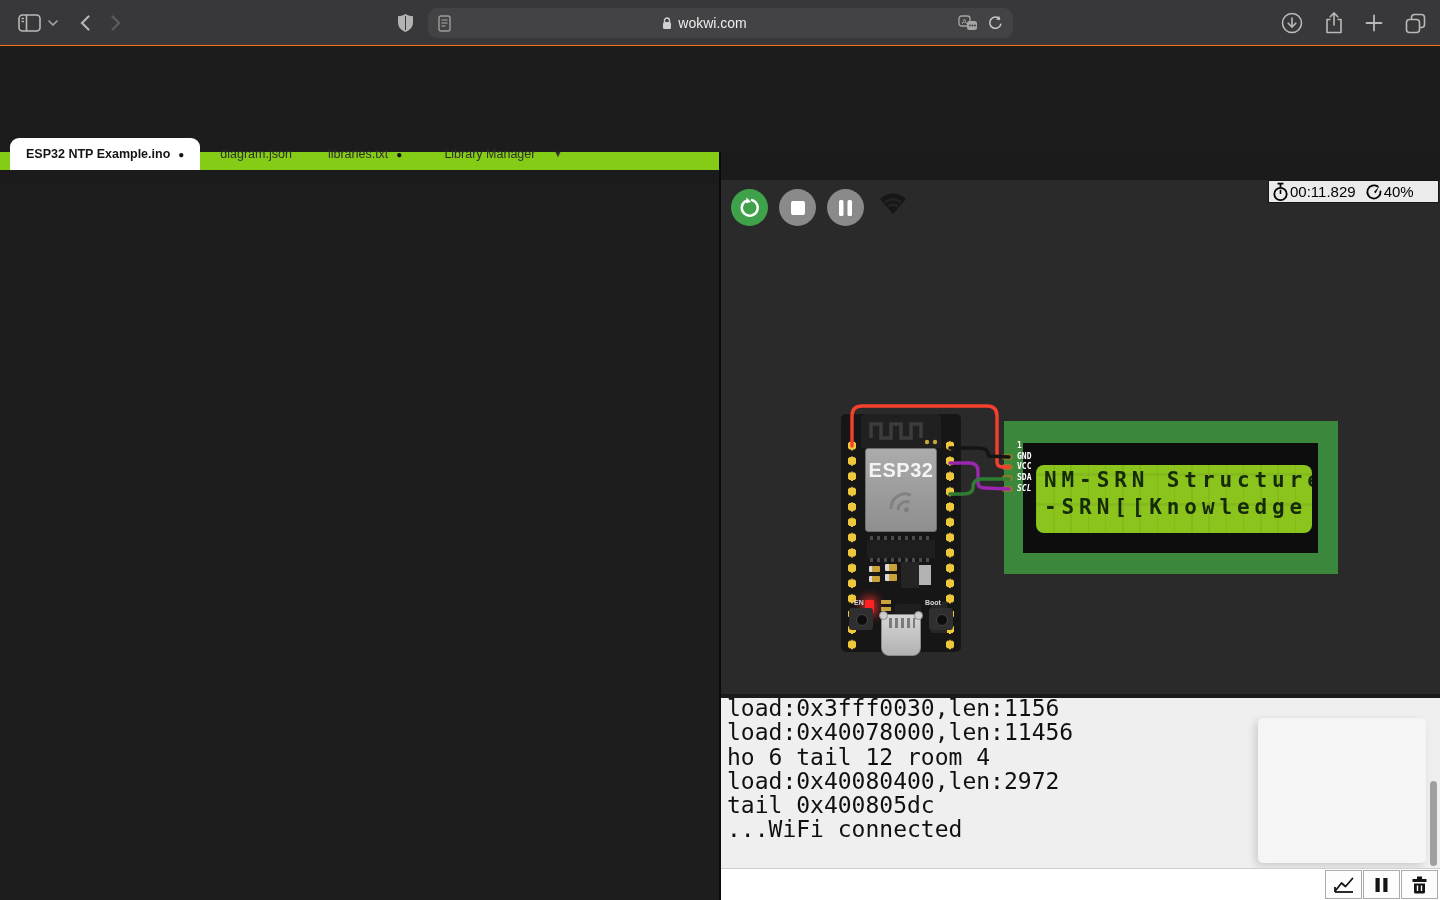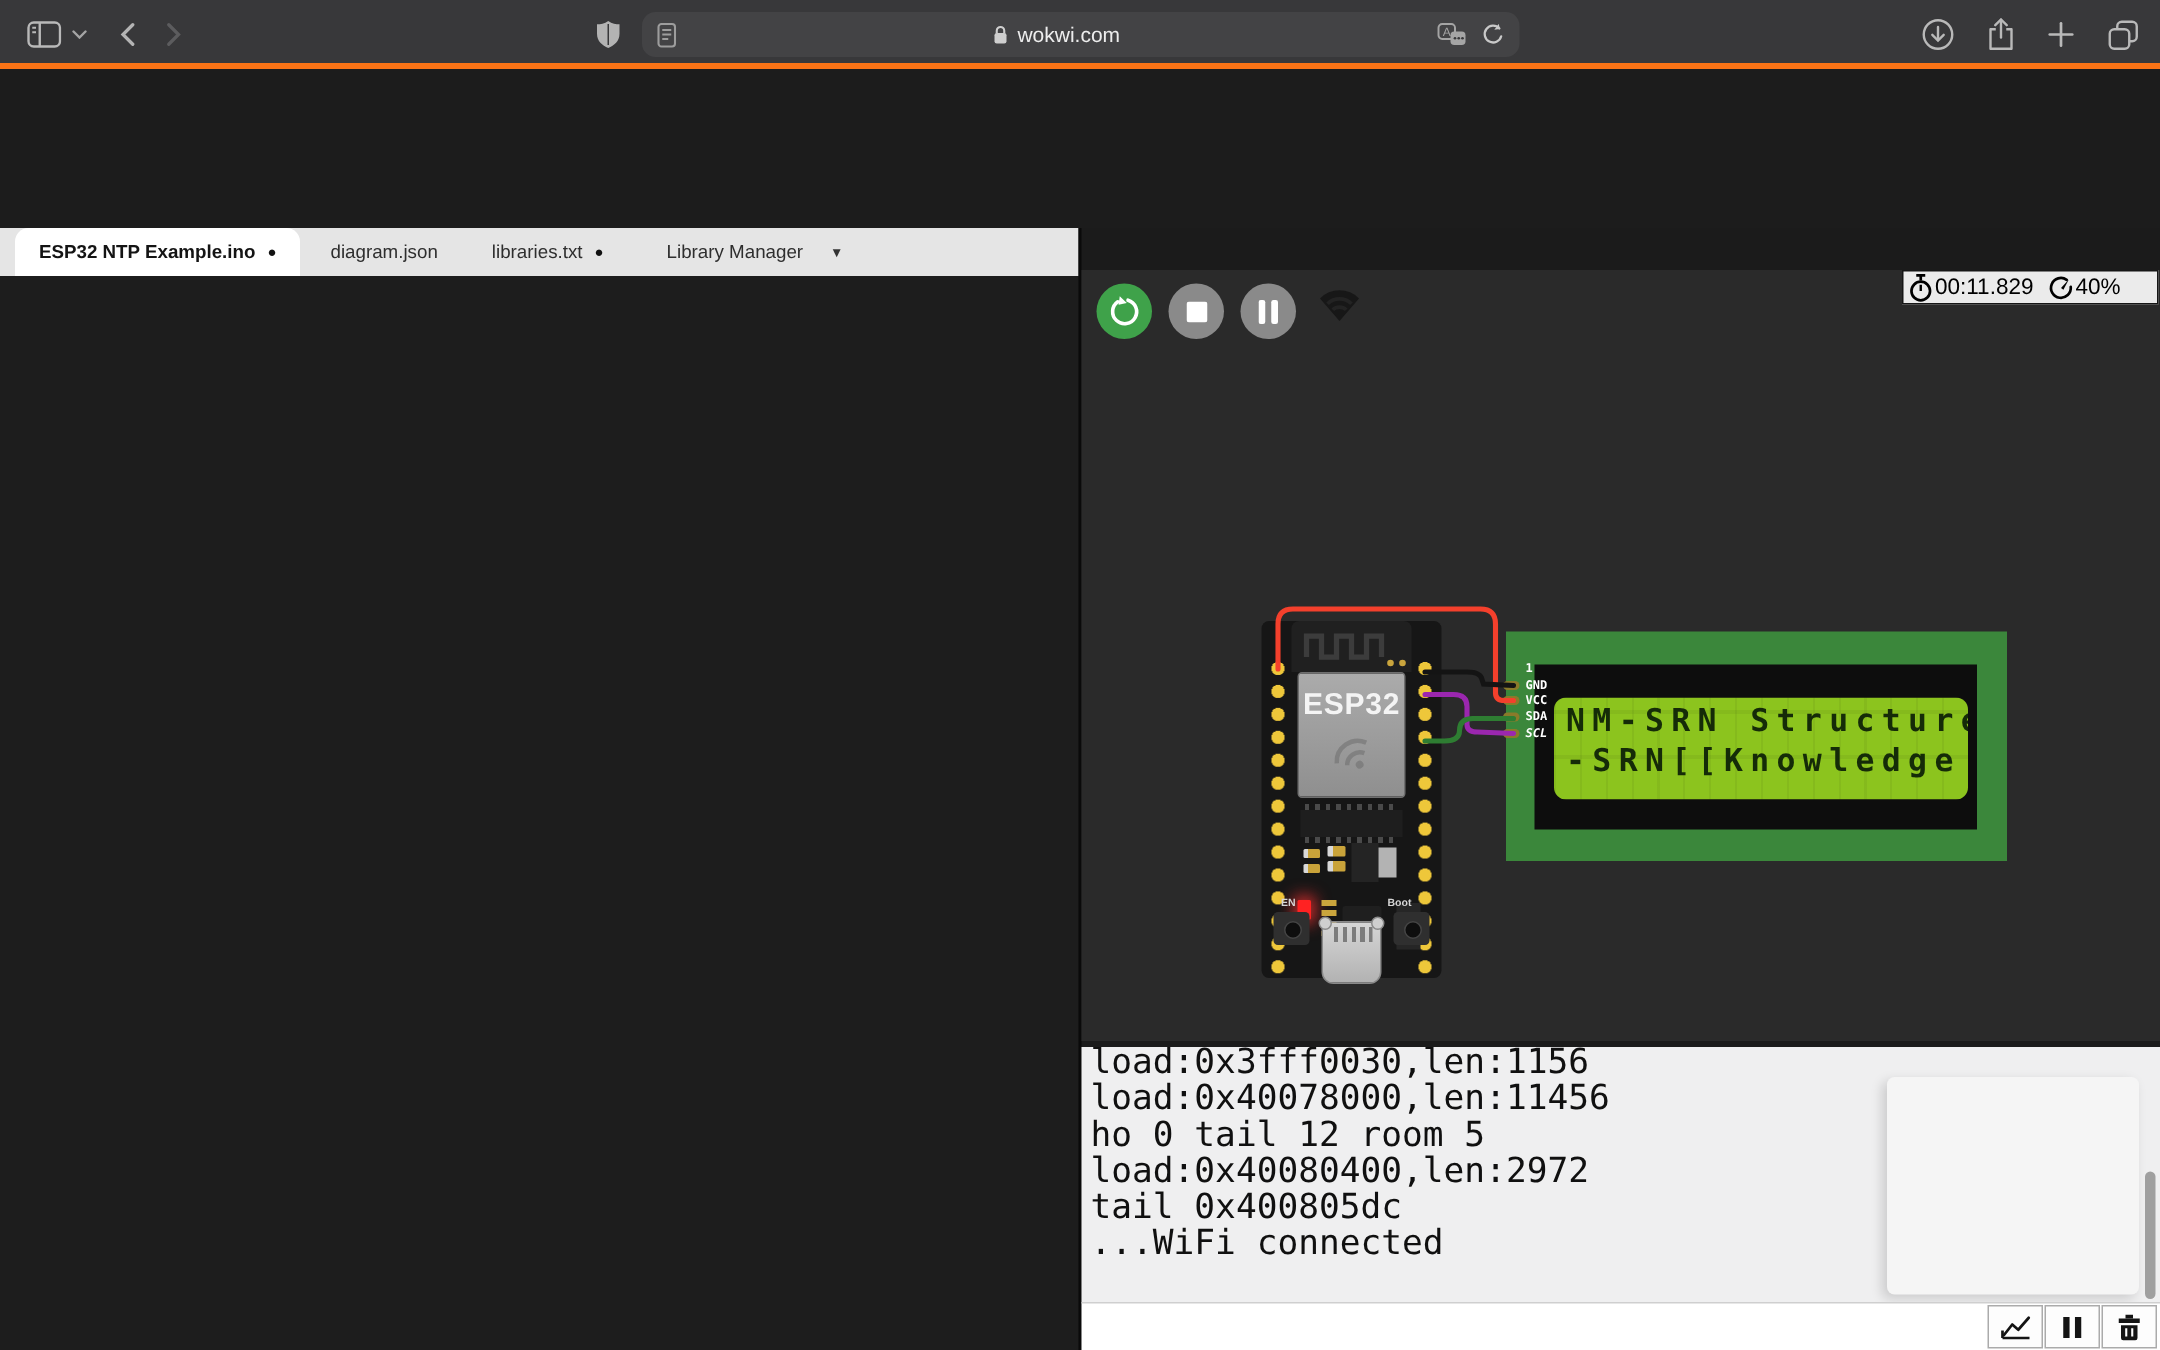--- a/index.html
+++ b/index.html
@@ -2,36 +2,36 @@
 <html><head>
 <meta charset="utf-8">
 <style>
   * { margin:0; padding:0; box-sizing:border-box; }
   html,body { width:1440px; height:900px; overflow:hidden; background:#1b1b1b;
               font-family:"Liberation Sans", sans-serif; }
   .screen { position:relative; width:1440px; height:900px; }
 
   
   .chrome { position:absolute; left:0; top:0; width:1440px; height:46px;
-            background:#38383a; border-bottom:4px solid #f97316; }
+            background:#38383a; border-bottom:1px solid #f97316; }
   .cbtn { display:inline-flex; align-items:center; justify-content:center; cursor:default; }
   .c-left { position:absolute; left:18px; top:0; height:46px; display:flex; align-items:center; }
   .c-right { position:absolute; right:14px; top:0; height:46px; display:flex; align-items:center; gap:22px; }
   .shield-wrap { position:absolute; left:397px; top:0; height:46px; display:flex; align-items:center; }
   .urlbar { position:absolute; left:428px; top:8px; width:585px; height:30px; border-radius:9px;
             background:#434345; display:flex; align-items:center; padding:0 10px; }
   .url-center { flex:1; display:flex; align-items:center; justify-content:center; gap:6px;
                 color:#ededed; font-size:14px; }
   .url-right { display:flex; align-items:center; gap:10px; }
 
   
   .page-header { position:absolute; left:0; top:46px; width:1440px; height:106px; background:#1c1c1c; }
 
   
-  .tabbar { position:absolute; top:152px; height:32px; background:#e5e5e5; display:flex; align-items:flex-end; }
+  .tabbar { position:absolute; top:152px; height:18px; background:#84cc16; display:flex; align-items:flex-end; }
   .tabbar.left  { left:0; width:719px; }
   .tabbar.right { left:721px; width:719px; }
   .divider { position:absolute; left:719px; top:152px; width:2px; height:748px; background:#0a0a0a; }
   .tab { height:32px; display:flex; align-items:center; gap:8px; padding:0 16px;
          font-size:12.5px; color:#2e2e2e; white-space:nowrap; }
   .tab.active { background:#fff; border-radius:9px 9px 0 0; font-weight:bold; color:#141414; }
   .tab .dot { font-size:10px; color:#111; }
   .tab .arrow { font-size:9px; color:#333; margin-left:10px; }
   .tab.first { margin-left:10px; }
 
@@ -360,21 +360,21 @@
       <path d="M 229 268 L 257 268 Q 266 268 267 273 L 268 276 L 288 277" fill="none" stroke-width="3.4" stroke-linecap="round" stroke="#141414"></path>
       <path d="M 229 283 L 248 283 Q 257 283 257 291 L 257 303 Q 257 308 264 308 L 288 309" fill="none" stroke-width="3.4" stroke-linecap="round" stroke="#9b27af"></path>
       <path d="M 229 314 L 242 314 Q 252 314 252 307 Q 252 299 261 299 L 288 299" fill="none" stroke-width="3.4" stroke-linecap="round" stroke="#2e7d32"></path>
     </svg>
   </div>
 
   <div class="serial">
     <div style="margin-top:-2px;">
       <div class="sline">load:0x3fff0030,len:1156</div>
       <div class="sline">load:0x40078000,len:11456</div>
-      <div class="sline">ho 0 tail 12 room 5</div>
+      <div class="sline">ho 6 tail 12 room 4</div>
       <div class="sline">load:0x40080400,len:2972</div>
       <div class="sline">tail 0x400805dc</div>
       <div class="sline">...WiFi connected</div>
     </div>
     <div class="float-panel"></div>
     <div class="scroll-thumb"></div>
   </div>
 
   <div class="serial-input">
     <div class="sbtns">

